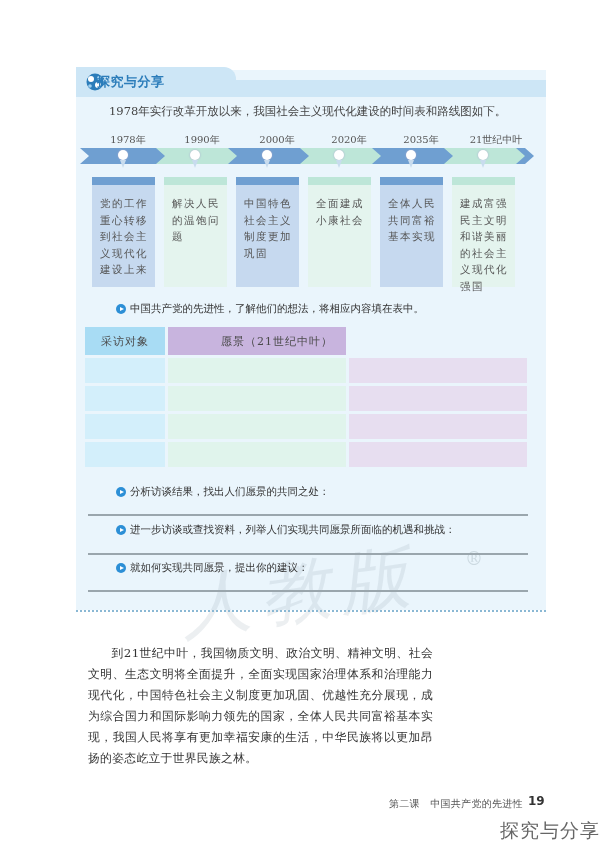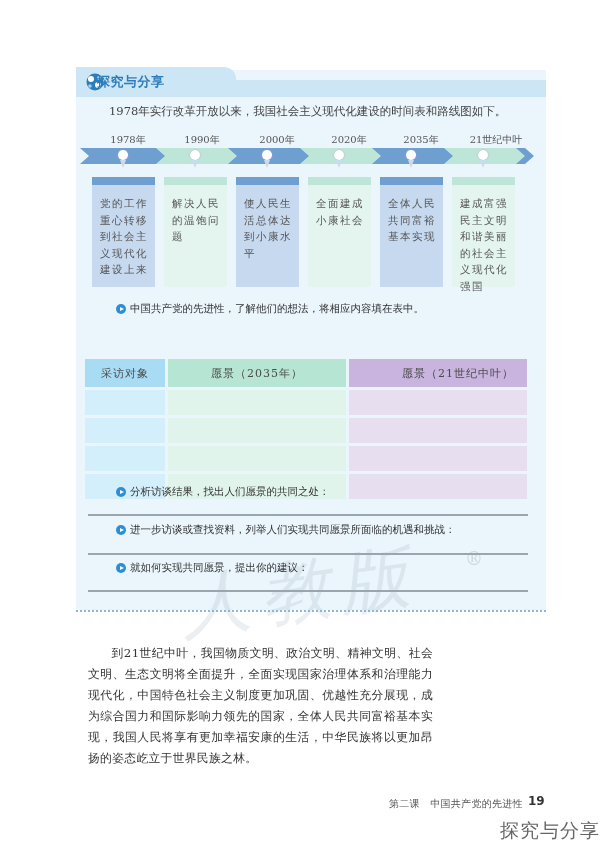--- a/index.html
+++ b/index.html
@@ -34,21 +34,21 @@
     .card.blue .body { background: #c6d9ef; }
     .card.green .cap { background: #bde6d8; }
     .card.green .body { background: #e4f4ee; }
 
     .bullet { position: absolute; left: 116px; font-family: "DejaVu Sans", "Liberation Sans", sans-serif; font-size: 10.5px; color: #333; display: flex; align-items: center; }
     .bullet .dot { width: 10px; height: 10px; border-radius: 50%; background: #2c8fd6; margin-right: 4px; position: relative; }
     .bullet .dot::after { content: ""; position: absolute; left: 4px; top: 2.5px; border-left: 4px solid #fff; border-top: 2.5px solid transparent; border-bottom: 2.5px solid transparent; }
 
     .table { position: absolute; left: 85px; top: 327px; width: 445px; }
     .trow { display: flex; gap: 3px; margin-bottom: 3px; }
-    .th { height: 28px; display: flex; align-items: center; justify-content: center; font-size: 11px; color: #4a4a4a; letter-spacing: 1px; margin-top: 32px; }
+    .th { height: 28px; display: flex; align-items: center; justify-content: center; font-size: 11px; color: #4a4a4a; letter-spacing: 1px; }
     .td { height: 25px; }
     .c1 { width: 80px; }
     .c2 { width: 178px; }
     .c3 { width: 178px; }
     .th.c1 { background: #a8dcf4; }
     .th.c2 { background: #b7e5d4; }
     .th.c3 { background: #c8b4de; padding-left: 40px; }
     .td.c1 { background: #d3effb; }
     .td.c2 { background: #e0f4ec; }
     .td.c3 { background: #e7def0; }
@@ -130,21 +130,21 @@
 <div class="card blue" style="left:92px">
   <div class="cap"></div>
     <div class="body">党的工作重心转移到社会主义现代化建设上来</div>
 </div>
 <div class="card green" style="left:164px">
   <div class="cap"></div>
     <div class="body">解决人民的温饱问题</div>
 </div>
 <div class="card blue" style="left:236px">
   <div class="cap"></div>
-    <div class="body">使人民生活总体达到小康水平</div>
+    <div class="body">中国特色社会主义制度更加巩固</div>
 </div>
 <div class="card green" style="left:308px">
   <div class="cap"></div>
     <div class="body">全面建成小康社会</div>
 </div>
 <div class="card blue" style="left:380px">
   <div class="cap"></div>
     <div class="body">全体人民共同富裕基本实现</div>
 </div>
 <div class="card green" style="left:452px">
@@ -153,21 +153,20 @@
 </div>
 
 <div class="bullet" style="top:302px">
   <span class="dot"></span>
   <span>中国共产党的先进性，了解他们的想法，将相应内容填在表中。</span>
 </div>
 
 <div class="table">
   <div class="trow">
     <div class="th c1">采访对象</div>
-    <div class="th c2">愿景（2035年）</div>
     <div class="th c3">愿景（21世纪中叶）</div>
   </div>
   <div class="trow">
     <div class="td c1"></div>
     <div class="td c2"></div>
     <div class="td c3"></div>
   </div>
   <div class="trow">
     <div class="td c1"></div>
     <div class="td c2"></div>

